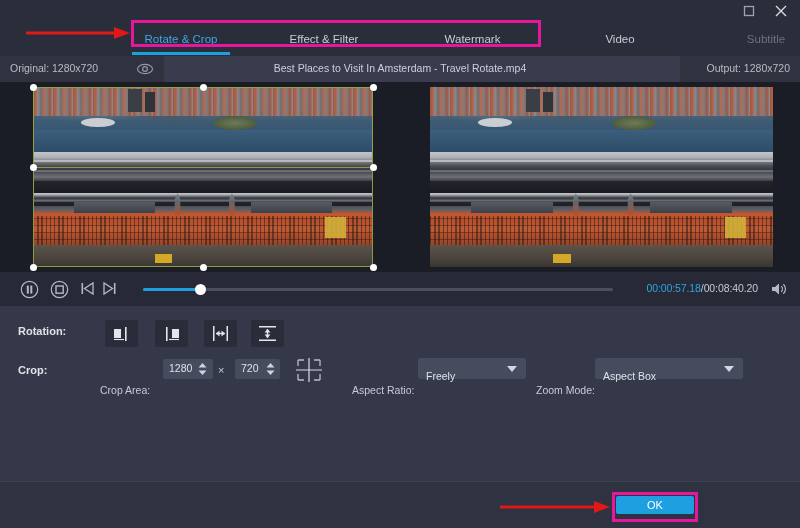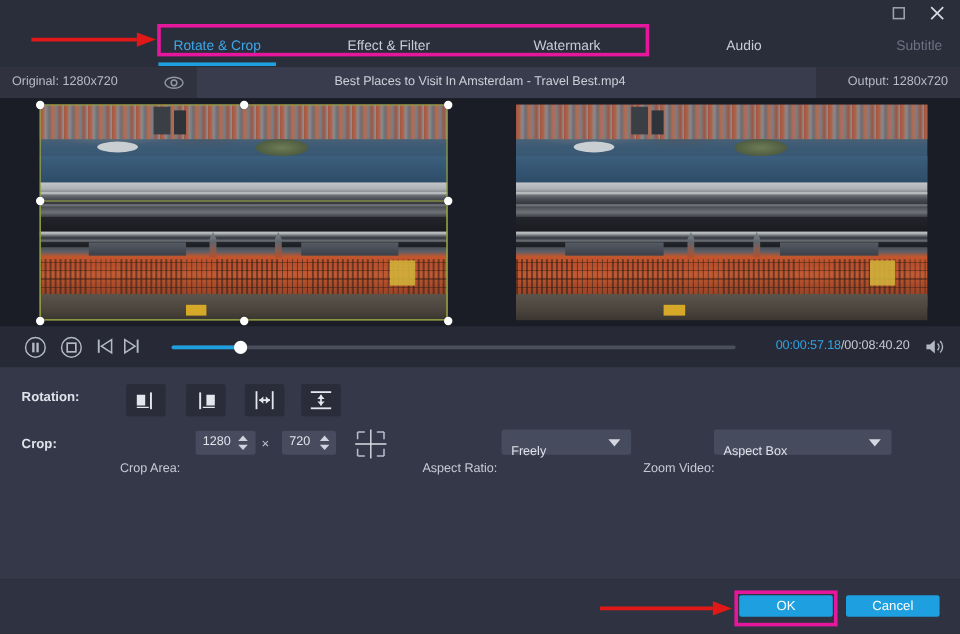--- a/index.html
+++ b/index.html
@@ -318,21 +318,21 @@
         </svg>
       </div>
     </div>
   </div>
 
   <div class="tabbar">
     <div class="tabs">
       <div class="tab w1 active"><span>Rotate &amp; Crop</span></div>
       <div class="tab w2"><span>Effect &amp; Filter</span></div>
       <div class="tab w3"><span>Watermark</span></div>
-      <div class="tab w4"><span>Audio</span></div>
+      <div class="tab w4"><span>Video</span></div>
       <div class="tab w5 dim"><span>Subtitle</span></div>
     </div>
   </div>
   <div class="tab-underline"></div>
   <div class="anno-box-tabs"></div>
   <div class="anno-arrow-tabs">
     <svg width="104" height="14" viewBox="0 0 104 14">
       <line x1="0" y1="7" x2="88" y2="7" stroke="#e01818" stroke-width="3"></line>
       <polygon points="88,1 104,7 88,13" fill="#e01818"></polygon>
     </svg>
@@ -341,21 +341,21 @@
   <div class="infostrip">
     <div class="seg-left"></div>
     <div class="seg-right"></div>
     <div class="orig-label">Original: 1280x720</div>
     <div class="eye-icon">
       <svg width="18" height="16" viewBox="0 0 18 16">
         <ellipse cx="9" cy="8" rx="7.5" ry="4.6" fill="none" stroke="#9297a4" stroke-width="1.2"></ellipse>
         <circle cx="9" cy="8" r="2.4" fill="none" stroke="#9297a4" stroke-width="1.2"></circle>
       </svg>
     </div>
-    <div class="file-title">Best Places to Visit In Amsterdam - Travel Best.mp4</div>
+    <div class="file-title">Best Places to Visit In Amsterdam - Travel Rotate.mp4</div>
     <div class="out-label">Output: 1280x720</div>
   </div>
 
   <div class="previews">
 
     <div class="pane left">
       <div class="photo left">
         <div class="sky-water"></div>
         <div class="cityband"></div>
         <div class="towerblock" style="left:28%;top:1%;width:4%;height:13%;"></div>
@@ -549,30 +549,29 @@
         <path d="M15 2 L15 26 M2 14 L28 14" stroke="#d9dce4" stroke-width="1.2"></path>
       </svg>
     </div>
 
     <div class="sublabel" style="left:352px;top:58px;">Aspect Ratio:</div>
     <div class="select" style="left:418px;top:52px;width:108px;">
       <span class="sel-text">Freely</span>
       <span class="caret"></span>
     </div>
 
-    <div class="sublabel" style="left:536px;top:58px;">Zoom Video:</div>
+    <div class="sublabel" style="left:536px;top:58px;">Zoom Mode:</div>
     <div class="select" style="left:595px;top:52px;width:148px;">
       <span class="sel-text">Aspect Box</span>
       <span class="caret"></span>
     </div>
   </div>
 
   <div class="footer"></div>
   <button class="btn-primary" id="ok-btn">OK</button>
-  <button class="btn-primary" id="cancel-btn">Cancel</button>
   <div class="anno-box-ok"></div>
   <div class="anno-arrow-ok">
     <svg width="110" height="14" viewBox="0 0 110 14">
       <line x1="0" y1="7" x2="94" y2="7" stroke="#e01818" stroke-width="3"></line>
       <polygon points="94,1 110,7 94,13" fill="#e01818"></polygon>
     </svg>
   </div>
 
 </div>
 

